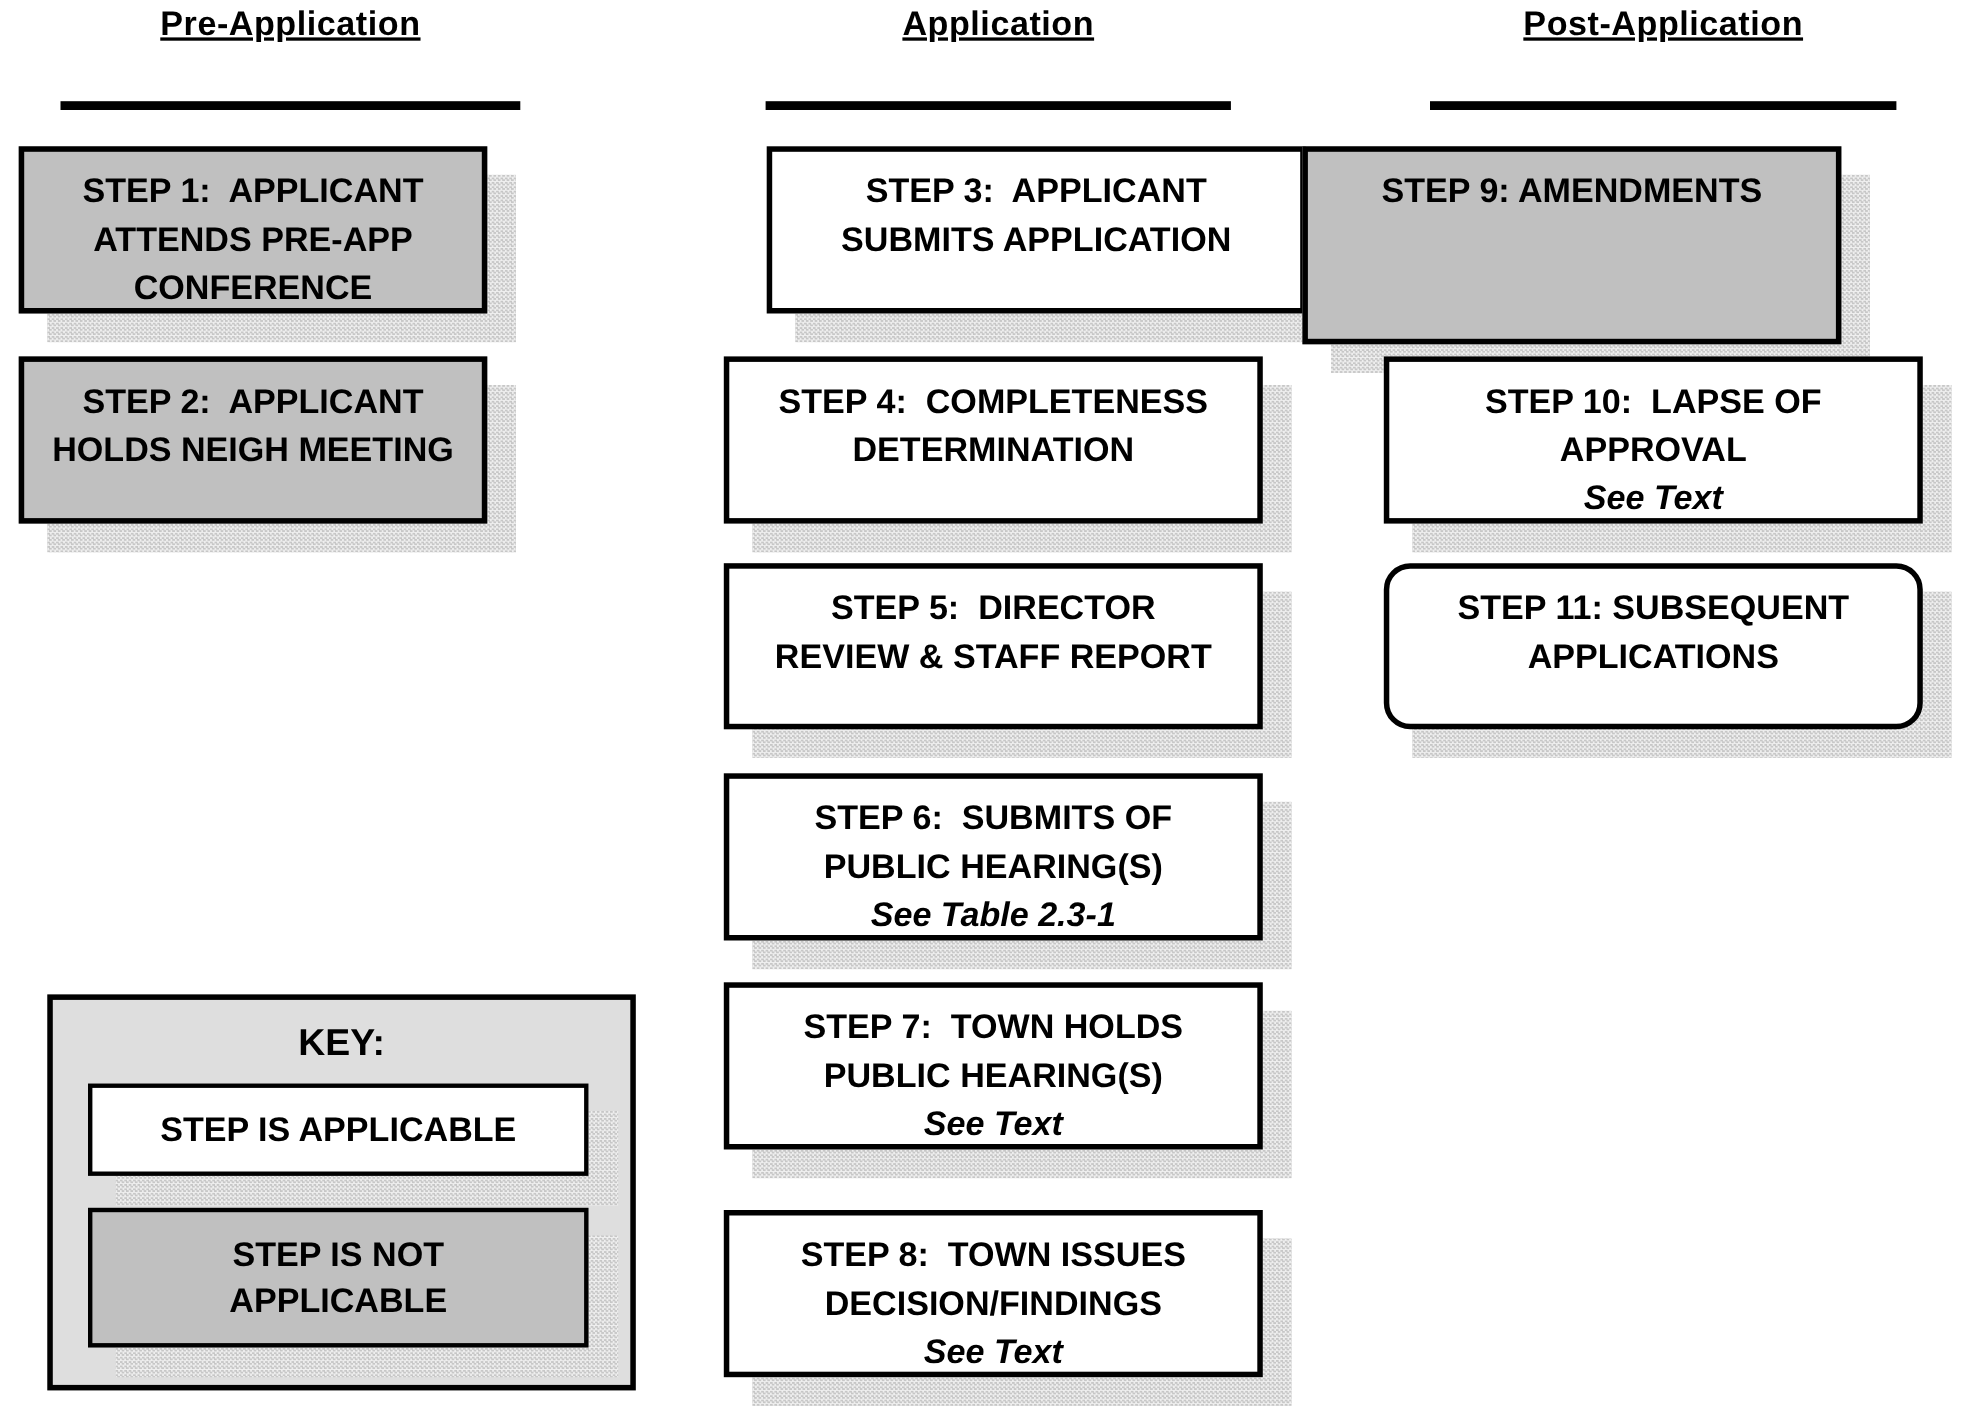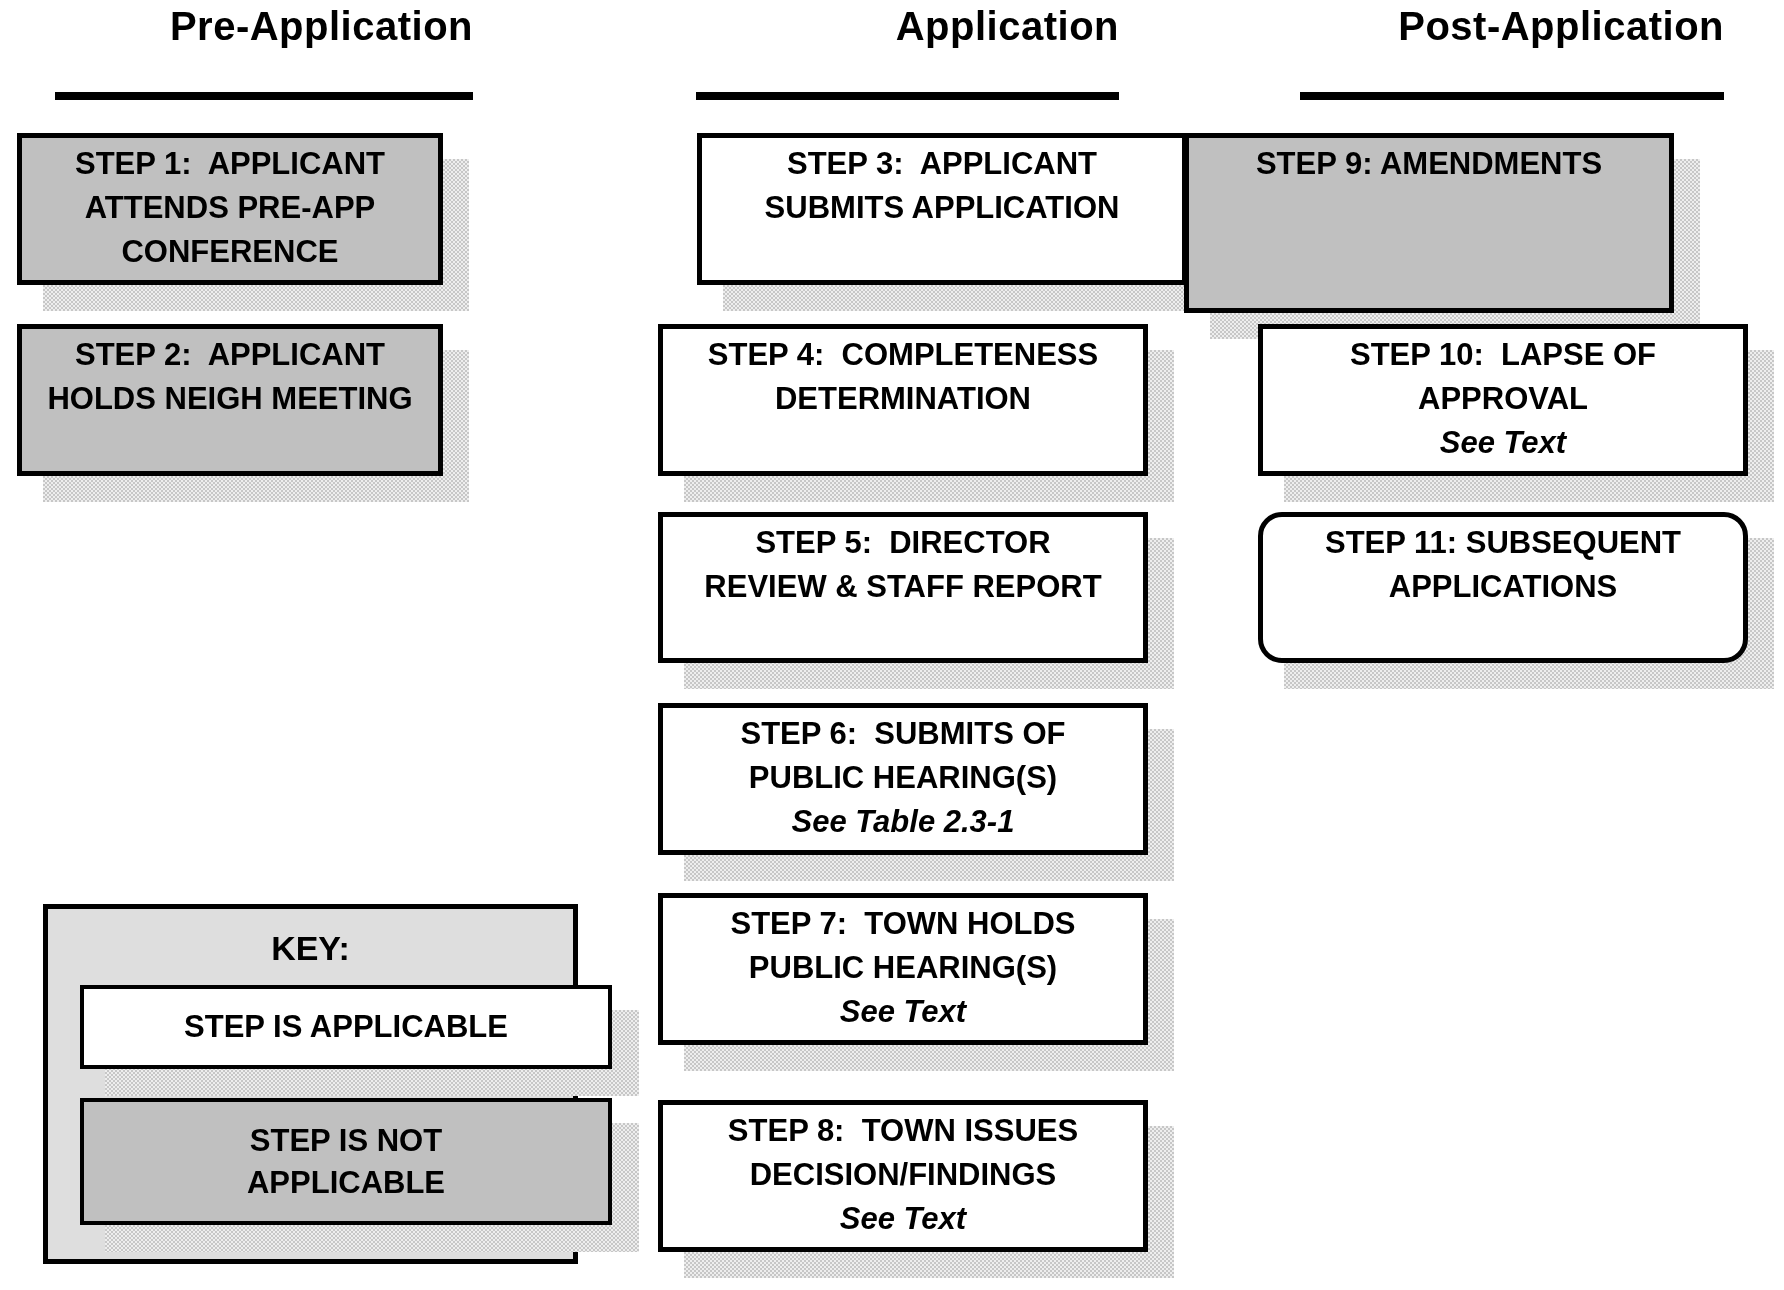--- a/index.html
+++ b/index.html
@@ -14,25 +14,26 @@
     height: 1290px;
     background: #ffffff;
     overflow: hidden;
     font-family: "Liberation Sans", "DejaVu Sans", sans-serif;
     color: #000000;
   }
 
   
   .col-title {
     position: absolute;
-    text-align: right;
-    font-size: 40px;
+    text-align: center;
+    font-size: 31px;
     font-weight: bold;
     letter-spacing: 0.5px;
     white-space: pre;
+    text-decoration: underline;
   }
   .col-underline {
     position: absolute;
     height: 8px;
     background: #000000;
   }
 
   
   .box {
     position: absolute;
@@ -51,21 +52,21 @@
     top: 21px;
     width: calc(100% + 10px);
     height: calc(100% + 10px);
     z-index: -1;
     background-color: #d9d9d9;
     background-image: conic-gradient(#c7c7c7 90deg, #eeeeee 90deg 180deg, #c7c7c7 180deg 270deg, #eeeeee 270deg);
     background-size: 4px 4px;
   }
 
   .box-text {
-    padding-top: 4px;
+    padding-top: 14px;
     font-size: 31px;
     line-height: 44px;
     font-weight: bold;
   }
   .box-line { display: block; white-space: pre; }
   .box-note {
     display: block;
     white-space: pre;
     font-style: italic;
   }
@@ -88,21 +89,21 @@
     top: 20px;
     width: 100%;
     text-align: center;
     font-size: 34px;
     font-weight: bold;
     white-space: pre;
   }
   .key-box {
     position: absolute;
     left: 32px;
-    width: 532px;
+    width: 455px;
     border: 4px solid #000000;
     box-sizing: border-box;
     display: flex;
     flex-direction: column;
     align-items: center;
     justify-content: center;
     text-align: center;
     font-size: 31px;
     line-height: 42px;
     font-weight: bold;

